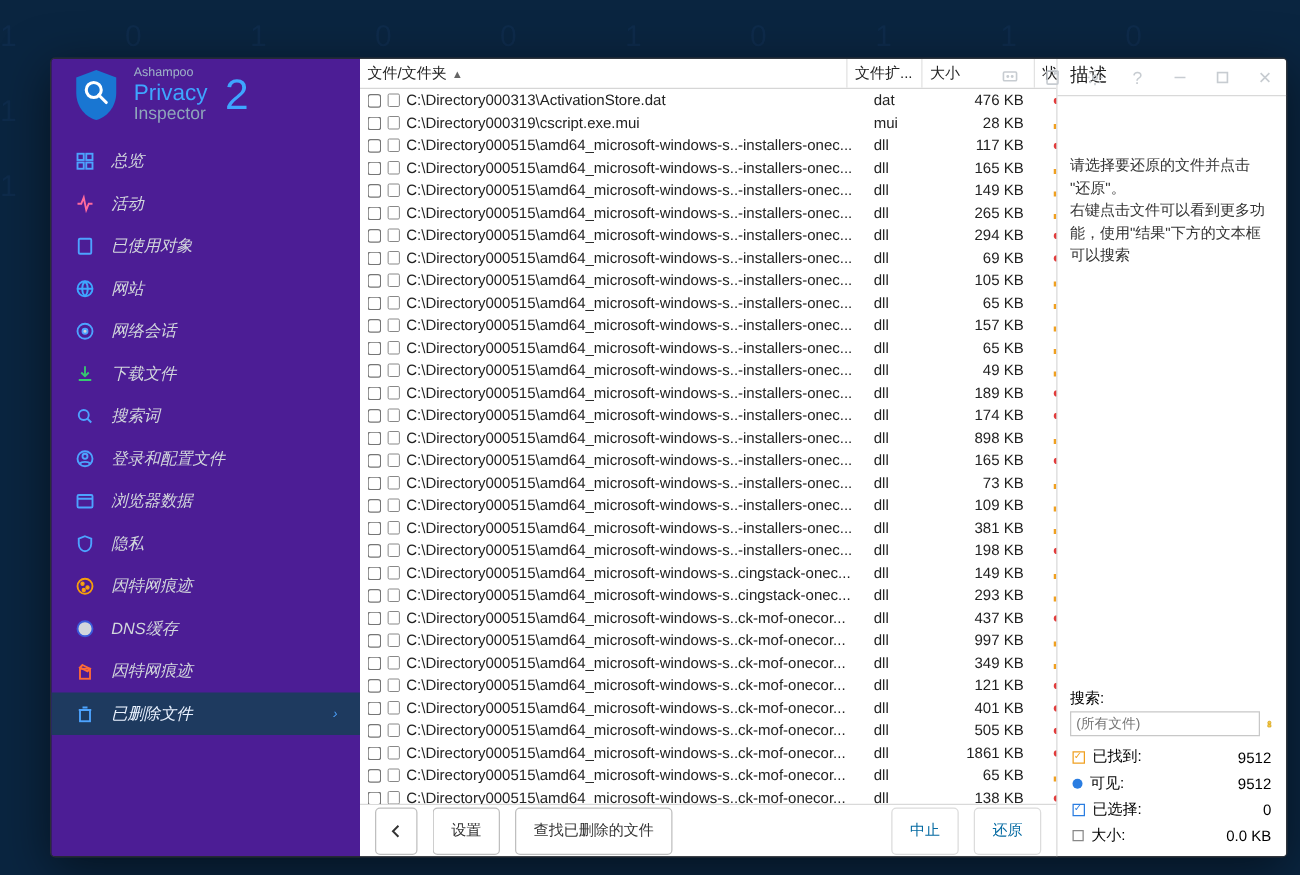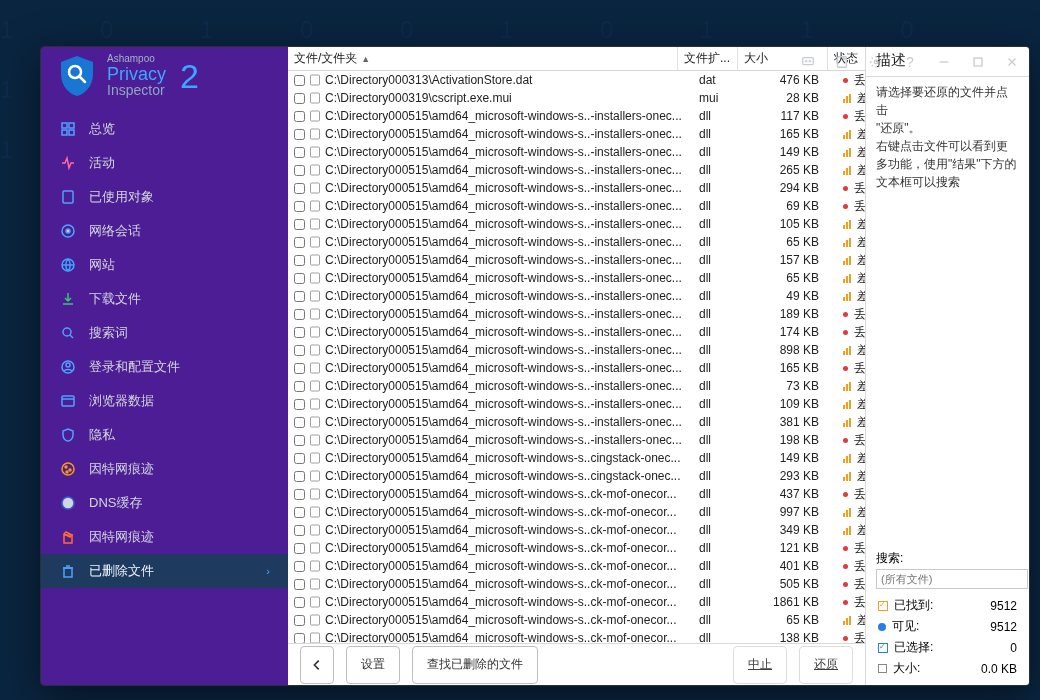--- a/index.html
+++ b/index.html
@@ -20,21 +20,21 @@
   .main { display: flex; flex: 1; min-height: 0; }
   .sidebar { width: 247px; background: #4c1d95; display: flex; flex-direction: column; padding-top: 1px; }
   .brand { display: flex; align-items: center; gap: 10px; padding: 6px 16px 14px 16px; }
   .brand .logo { width: 40px; height: 44px; position: relative; }
   .brand .text { line-height: 1.05; }
   .brand .t1 { font-size: 10px; color: #9fb4c8; }
   .brand .t2 { font-size: 18px; color: #3ea6ff; font-weight: 500; }
   .brand .t3 { font-size: 14px; color: #8fa6bb; }
   .brand .two { font-size: 34px; color: #3ea6ff; font-weight: 300; margin-left: 4px; }
   .nav { flex: 1; overflow: auto; }
-  .nav-item { display: flex; align-items: center; gap: 12px; padding: 8px 18px; color: #d2d7dc; font-size: 13px; cursor: default; }
+  .nav-item { display: flex; align-items: center; gap: 12px; padding: 8px 18px; color: #d2d7dc; font-size: 13px; cursor: default; font-style: italic; }
   .nav-item.active { background: #1e3a5f; color: #eaf2ff; }
   .nav-item.active .chev { margin-left: auto; color: #4da3ff; }
   .nav-item .icon { width: 18px; height: 18px; display: flex; align-items: center; justify-content: center; }
   .nav-item svg { width: 16px; height: 16px; }
   .content { flex: 1; display: flex; background: #ffffff; min-width: 0; }
   .left { flex: 1; display: flex; flex-direction: column; min-width: 0; }
   .table-wrap { flex: 1; overflow: auto; font-size: 12px; color: #222; }
   .table-head { display: flex; border-bottom: 1px solid #d6d6d6; background: #fff; position: sticky; top: 0; font-size: 12px; }
   .table-head .hcell { padding: 3px 6px; border-right: 1px solid #e2e2e2; display: flex; align-items: center; }
   .row { display: flex; align-items: center; height: 18px; padding: 0 0; }
@@ -43,23 +43,23 @@
   .cell-ext { flex: 0 0 60px; padding-left: 6px; }
   .cell-size { flex: 0 0 90px; text-align: right; padding-right: 24px; }
   .cell-stat { flex: 0 0 70px; display:flex; align-items:center; gap:6px;}
   .dot-red { width:5px; height:5px; background:#e23b3b; border-radius:50%; display:inline-block;}
   .bars { display:inline-flex; gap:1px; align-items:flex-end; height:9px;}
   .bars span{ width:2px; background:#f0a020;}
   .bars span:nth-child(1){height:4px;} .bars span:nth-child(2){height:7px;} .bars span:nth-child(3){height:9px;}
   .file-ico { width:12px; height:12px; margin-right:4px; flex:none; }
   .bottombar { height: 42px; border-top: 1px solid #d9d9d9; display: flex; align-items: center; gap: 12px; padding: 0 12px; background: #fff;}
   .btn { height: 38px; padding: 0 14px; border: 1px solid #bfbfbf; border-radius: 4px; background: #fff; font-size: 12px; color: #333; display:flex; align-items:center; }
-  .btn.disabled { color:#404040; border-color:#dcdcdc;text-decoration:underline; }
+  .btn.disabled { color:#0369a1; border-color:#dcdcdc; }
   .btn.iconbtn { width: 34px; padding: 0; justify-content:center;}
-  .right { width: 164px; border-left: 1px solid #d9d9d9; display:flex; flex-direction:column; font-size:12px; }
+  .right { width: 184px; border-left: 1px solid #d9d9d9; display:flex; flex-direction:column; font-size:12px;gap:40px; }
   .right .sect { padding: 6px 10px; }
   .right h4 { font-size: 15px; font-weight: 500; color:#222; border-bottom:1px solid #d9d9d9; padding:4px 10px 6px 10px;}
   .right .desc { color:#333; line-height:1.5; font-size:12px;}
   .right .results { margin-top:auto; }
   .search-row { display:flex; align-items:center; gap:4px; padding:2px 10px 6px 10px;}
   .search-row input { flex:1; height:20px; border:1px solid #c8c8c8; padding:0 4px; font-size:11px; color:#999;}
   .stat-row { display:flex; justify-content:space-between; padding:2px 12px; align-items:center;}
   .stat-row .lab { display:flex; align-items:center; gap:6px;}
   .sq { width:10px; height:10px; display:inline-block;}
   .sq.orange{ background:#fff; border:1px solid #f0a020; position:relative;}
@@ -153,35 +153,35 @@
           <div class="nav-item">
             <span class="icon">
               <svg viewBox="0 0 16 16" fill="none" stroke="#4da3ff" stroke-width="1.5">
                 <rect x="3" y="2" width="10" height="12" rx="1"></rect>
               </svg>
             </span>
             <span>已使用对象</span>
           </div>
           <div class="nav-item">
             <span class="icon">
+              <svg viewBox="0 0 16 16" fill="none" stroke="#3ea6ff" stroke-width="1.5">
+                <circle cx="8" cy="8" r="6"></circle>
+                <path d="M2 8h12M8 2c3 3 3 9 0 12M8 2c-3 3-3 9 0 12"></path>
+              </svg>
+            </span>
+            <span>网站</span>
+          </div>
+          <div class="nav-item">
+            <span class="icon">
               <svg viewBox="0 0 16 16" fill="none" stroke="#4da3ff" stroke-width="1.5">
                 <circle cx="8" cy="8" r="6"></circle>
                 <circle cx="8" cy="8" r="2" fill="currentColor"></circle>
               </svg>
             </span>
             <span>网络会话</span>
-          </div>
-          <div class="nav-item">
-            <span class="icon">
-              <svg viewBox="0 0 16 16" fill="none" stroke="#3ea6ff" stroke-width="1.5">
-                <circle cx="8" cy="8" r="6"></circle>
-                <path d="M2 8h12M8 2c3 3 3 9 0 12M8 2c-3 3-3 9 0 12"></path>
-              </svg>
-            </span>
-            <span>网站</span>
           </div>
           <div class="nav-item">
             <span class="icon">
               <svg viewBox="0 0 16 16" fill="none" stroke="#37c871" stroke-width="1.5">
                 <path d="M8 2v8M5 7l3 3 3-3M3 13h10"></path>
               </svg>
             </span>
             <span>下载文件</span>
           </div>
           <div class="nav-item">

